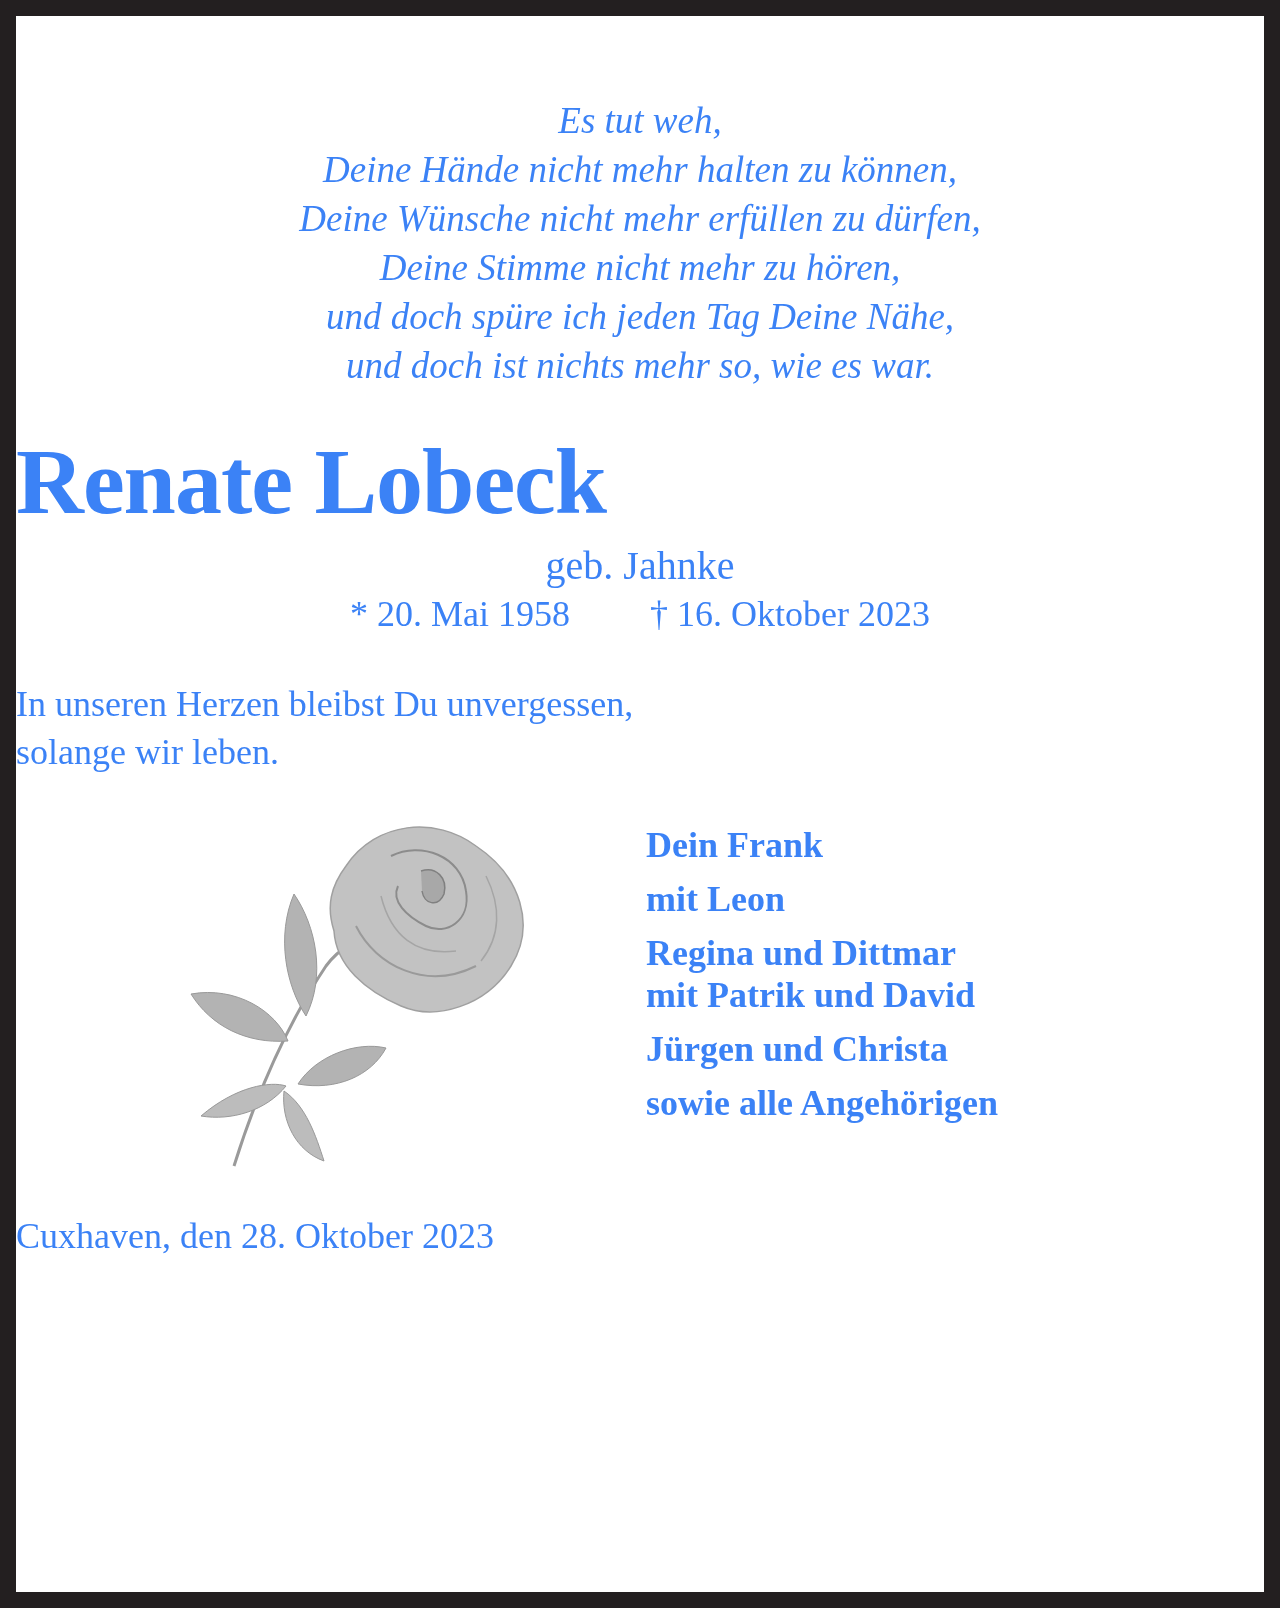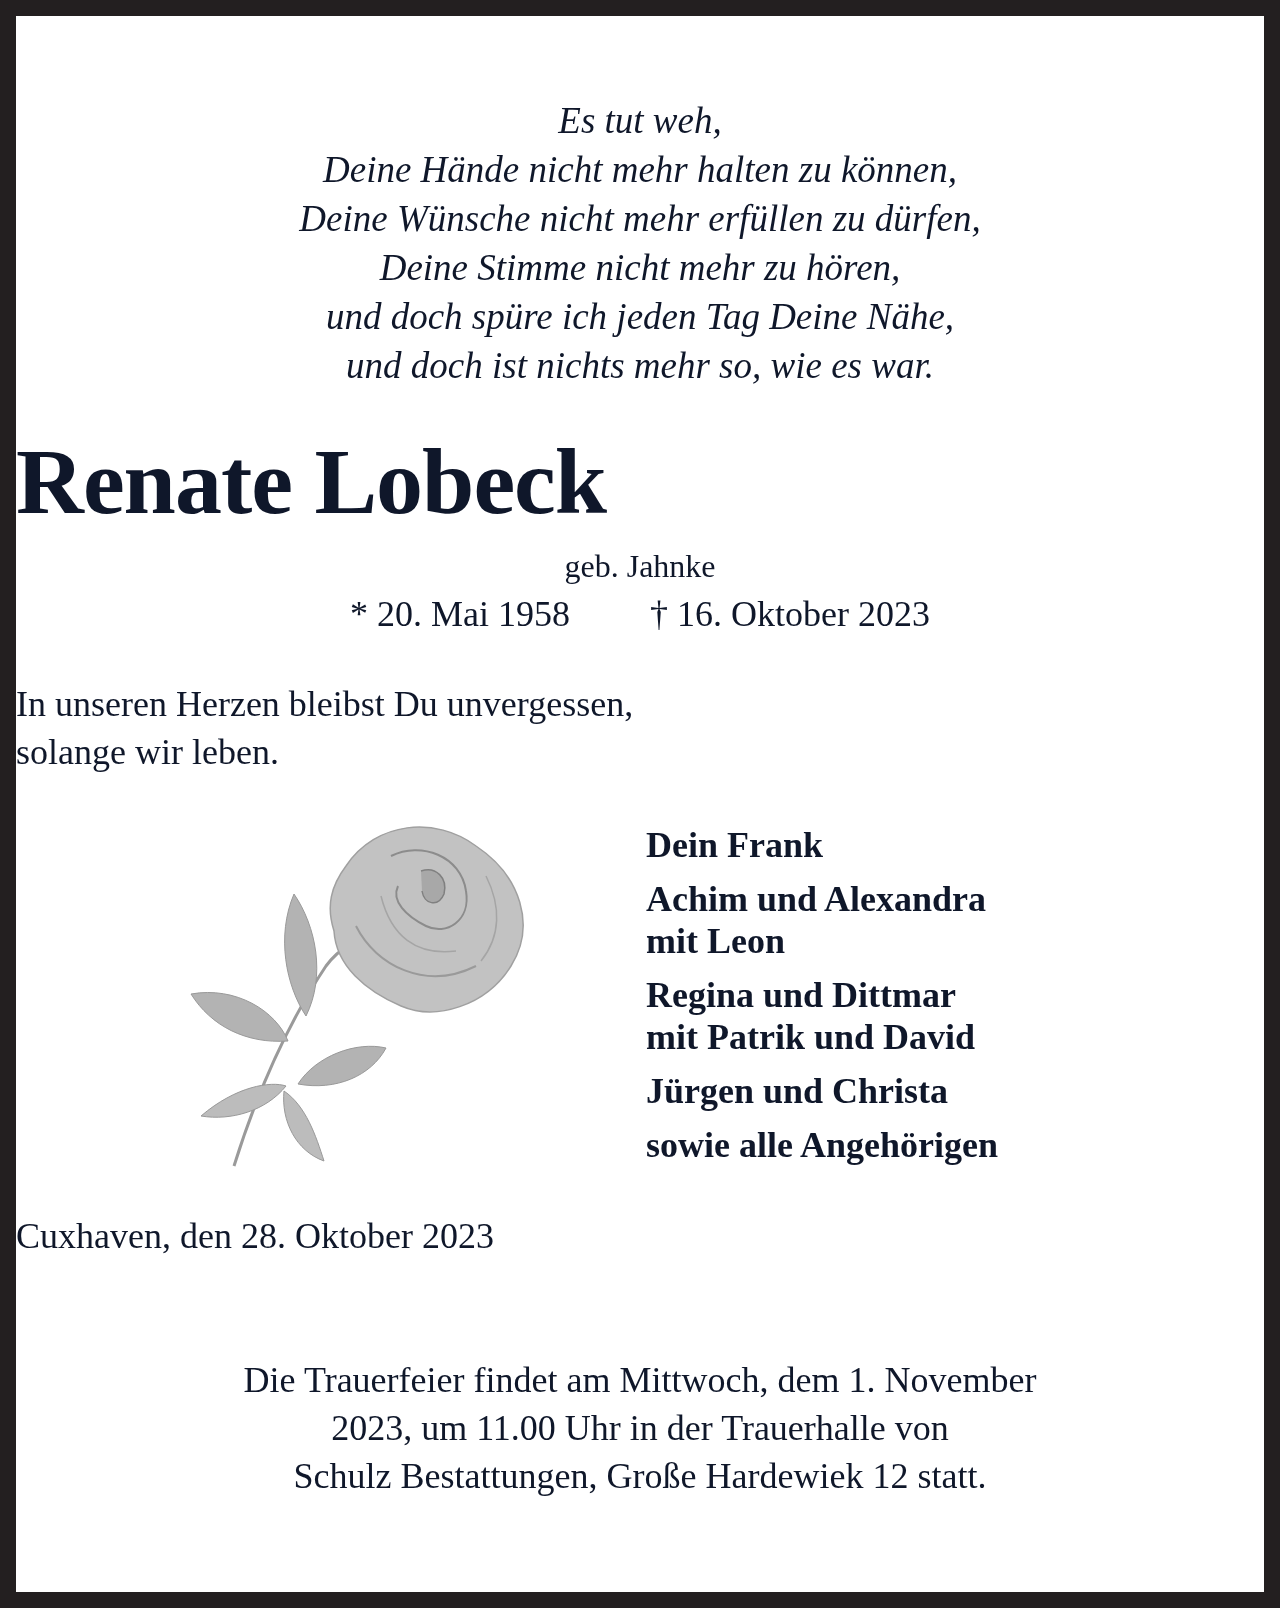--- a/index.html
+++ b/index.html
@@ -7,21 +7,21 @@
       width: 1280px; height: 1608px;
       background: #231f20;
       position: relative;
       overflow: hidden;
     }
     .card {
       position: absolute;
       left: 16px; top: 16px;
       width: 1248px; height: 1576px;
       background: #ffffff;
-      color: #0f172a;
+      color: #3b82f6;
       font-family: "Liberation Serif", "DejaVu Serif", serif;
     }
     .poem {
       position: absolute;
       top: 80px; left: 0; width: 100%;
       text-align: center;
       font-style: italic;
       font-size: 37px;
       line-height: 49px;
     }
@@ -32,21 +32,21 @@
       text-align: left;
       font-weight: bold;
       font-size: 94px;
       line-height: 110px;
       letter-spacing: -1px;
     }
     .born-name {
       position: absolute;
       top: 528px; left: 0; width: 100%;
       text-align: center;
-      font-size: 32px; line-height: 44px;
+      font-size: 40px; line-height: 44px;
     }
     .dates {
       position: absolute;
       top: 576px; left: 0; width: 100%;
       display: flex; justify-content: center;
       font-size: 36px; line-height: 44px;
     }
     .dates .birth { margin-right: 80px; }
     .memorial {
       position: absolute;
@@ -131,38 +131,32 @@
       <path d="M205 80 C 215 120, 240 140, 280 135" fill="none" stroke="#a5a5a5" stroke-width="1.5"></path>
       <path d="M310 60 C 325 90, 325 120, 305 145" fill="none" stroke="#a5a5a5" stroke-width="1.5"></path>
     </svg>
   </div>
 
   <div class="mourners">
     <div class="group">
       <div>Dein Frank</div>
     </div>
     <div class="group">
-      <div>Achim und Alexandra</div>
       <div>mit Leon</div>
     </div>
     <div class="group">
       <div>Regina und Dittmar</div>
       <div>mit Patrik und David</div>
     </div>
     <div class="group">
       <div>Jürgen und Christa</div>
     </div>
     <div class="group">
       <div>sowie alle Angehörigen</div>
     </div>
   </div>
 
   <div class="place">
     <div>Cuxhaven, den 28. Oktober 2023</div>
   </div>
 
-  <div class="ceremony">
-    <div>Die Trauerfeier findet am Mittwoch, dem 1. November</div>
-    <div>2023, um 11.00 Uhr in der Trauerhalle von</div>
-    <div>Schulz Bestattungen, Große Hardewiek 12 statt.</div>
-  </div>
 
 </div>
 
 </body></html>

